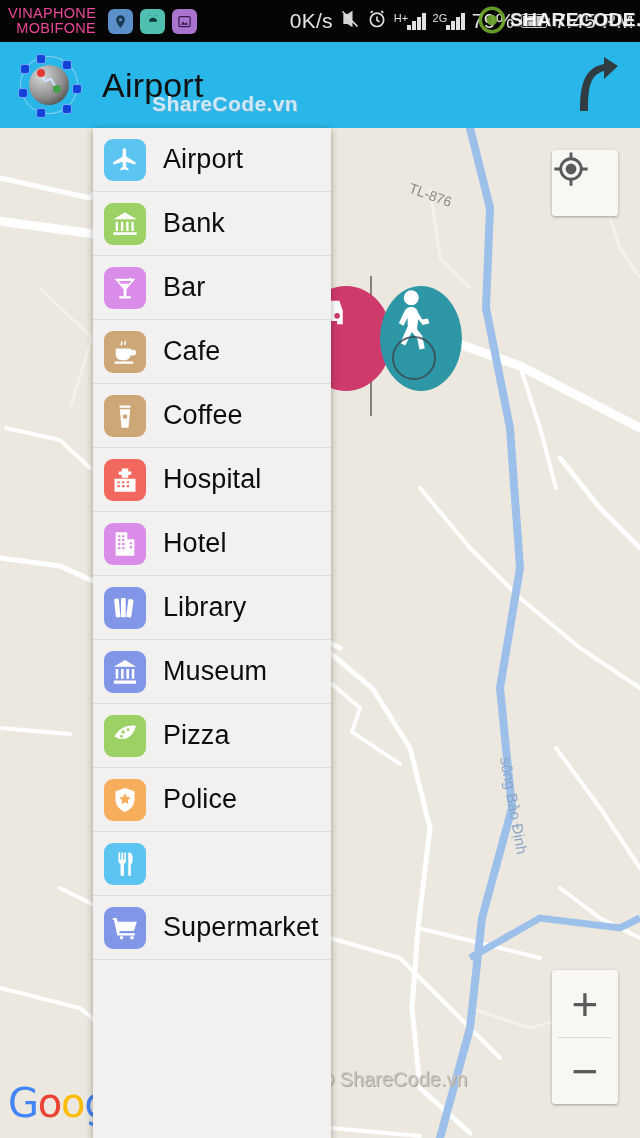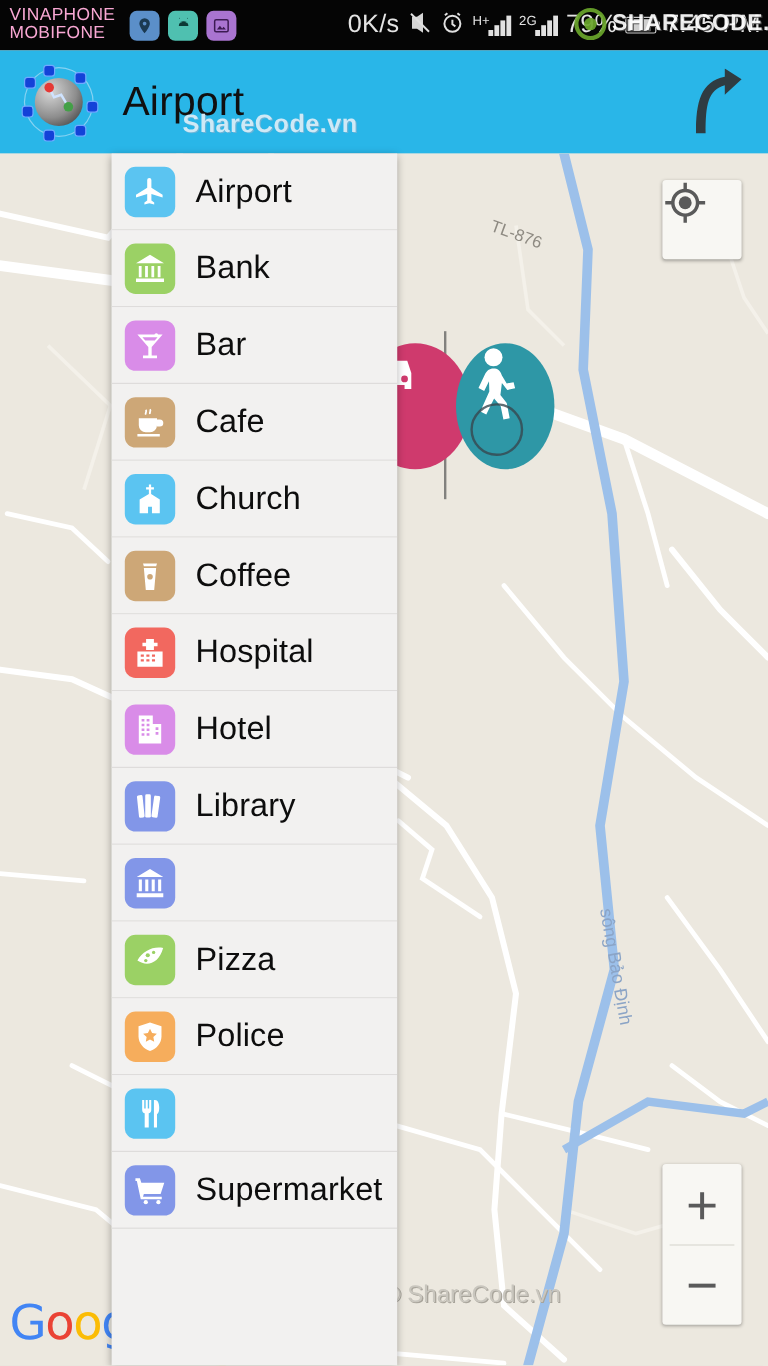--- a/index.html
+++ b/index.html
@@ -10,21 +10,21 @@
   }
   #screen { position: relative; width: 640px; height: 1138px; overflow: hidden; }
 
   
   #statusbar {
     position: absolute; left: 0; top: 0; width: 640px; height: 42px;
     background: #050505; color: #d8d8d8;
     display: flex; align-items: center; padding: 0 6px 0 8px;
   }
   .carriers { display: flex; flex-direction: column; line-height: 1.02; font-size: 14.5px;
-              letter-spacing: .3px; color: #f9a8d4; }
+              letter-spacing: .3px; color: #ec4899; text-align: right; }
   .sb-icons { display: flex; gap: 7px; margin-left: 12px; align-items: center; }
   .sb-icon { width: 25px; height: 25px; border-radius: 6px; display: flex;
              align-items: center; justify-content: center; color: #0c2a3a; font-size: 14px; }
   .sb-loc { background: #5b8fc9; }
   .sb-droid { background: #4fc0b0; }
   .sb-photo { background: #a974d0; }
   .sb-right { margin-left: auto; display: flex; align-items: center; gap: 7px; }
   .sb-text { font-size: 21px; color: #e4e4e4; letter-spacing: .2px; }
   .sb-glyph { font-size: 18px; color: #e0e0e0; }
   .sig { display: flex; align-items: flex-end; gap: 1.5px; height: 18px; }
@@ -320,28 +320,20 @@
         <span class="cat-icon" style="background: rgb(205, 167, 119);">
           <svg width="28" height="28" viewBox="0 0 24 24" fill="#ffffff">
             <path d="M4 9h13v5a5 5 0 0 1-5 5H9a5 5 0 0 1-5-5zM17 10h2a2.5 2.5 0 0 1 0 5h-2zM3 20.2h16V22H3z"></path>
             <path d="M9 3c1 1.3-.6 2 0 3.4" stroke="#fff" stroke-width="1.3" fill="none"></path>
             <path d="M12 2.6c1 1.3-.6 2 0 3.4" stroke="#fff" stroke-width="1.3" fill="none"></path>
           </svg>
         </span>
         <span class="cat-label">Cafe</span>
       </div>
       <div class="cat-item">
-        <span class="cat-icon" style="background: rgb(91, 196, 241);">
-          <svg width="28" height="28" viewBox="0 0 24 24" fill="#ffffff">
-            <path d="M11.2 1.5h1.6v2h2v1.6h-2v3.1l6.2 4.1V22h-5.6v-4.6h-2.8V22H4.6v-9.7l6.6-4.1V5.1h-2V3.5h2z"></path>
-          </svg>
-        </span>
-        <span class="cat-label">Church</span>
-      </div>
-      <div class="cat-item">
         <span class="cat-icon" style="background: rgb(205, 167, 119);">
           <svg width="28" height="28" viewBox="0 0 24 24" fill="#ffffff">
             <path d="M7 3h10l-.6 2H7.6zM7.6 6.3h8.8L15 22H9zM12 10.5a2 2 0 1 1 0 4 2 2 0 0 1 0-4z" fill-rule="evenodd"></path>
           </svg>
         </span>
         <span class="cat-label">Coffee</span>
       </div>
       <div class="cat-item">
         <span class="cat-icon" style="background: rgb(242, 104, 95);">
           <svg width="28" height="28" viewBox="0 0 24 24" fill="#ffffff">
@@ -369,20 +361,21 @@
           </svg>
         </span>
         <span class="cat-label">Library</span>
       </div>
       <div class="cat-item">
         <span class="cat-icon" style="background: rgb(130, 150, 232);">
           <svg width="28" height="28" viewBox="0 0 24 24" fill="#ffffff">
             <path d="M12 1.8L2.5 7.6h19zM4 9.4h2.2v8.4H4zm4.6 0h2.2v8.4H8.6zm4.6 0h2.2v8.4h-2.2zm4.6 0H20v8.4h-2.2zM2.5 19.2h19V22h-19z"></path>
           </svg>
         </span>
+        <span class="cat-label">Museum</span>
       </div>
       <div class="cat-item">
         <span class="cat-icon" style="background: rgb(155, 209, 101);">
           <svg width="28" height="28" viewBox="0 0 24 24" fill="#ffffff">
             <path d="M21.4 3.4C14.4 2 6.8 5.4 3 12.4c6.6 4.4 15.2 2.6 18.4-9z"></path>
             <circle cx="10.4" cy="8.6" r="1.5" fill="#9bd165"></circle>
             <circle cx="14.6" cy="6.6" r="1.2" fill="#9bd165"></circle>
             <circle cx="9" cy="12.4" r="1.2" fill="#9bd165"></circle>
           </svg>
         </span>

